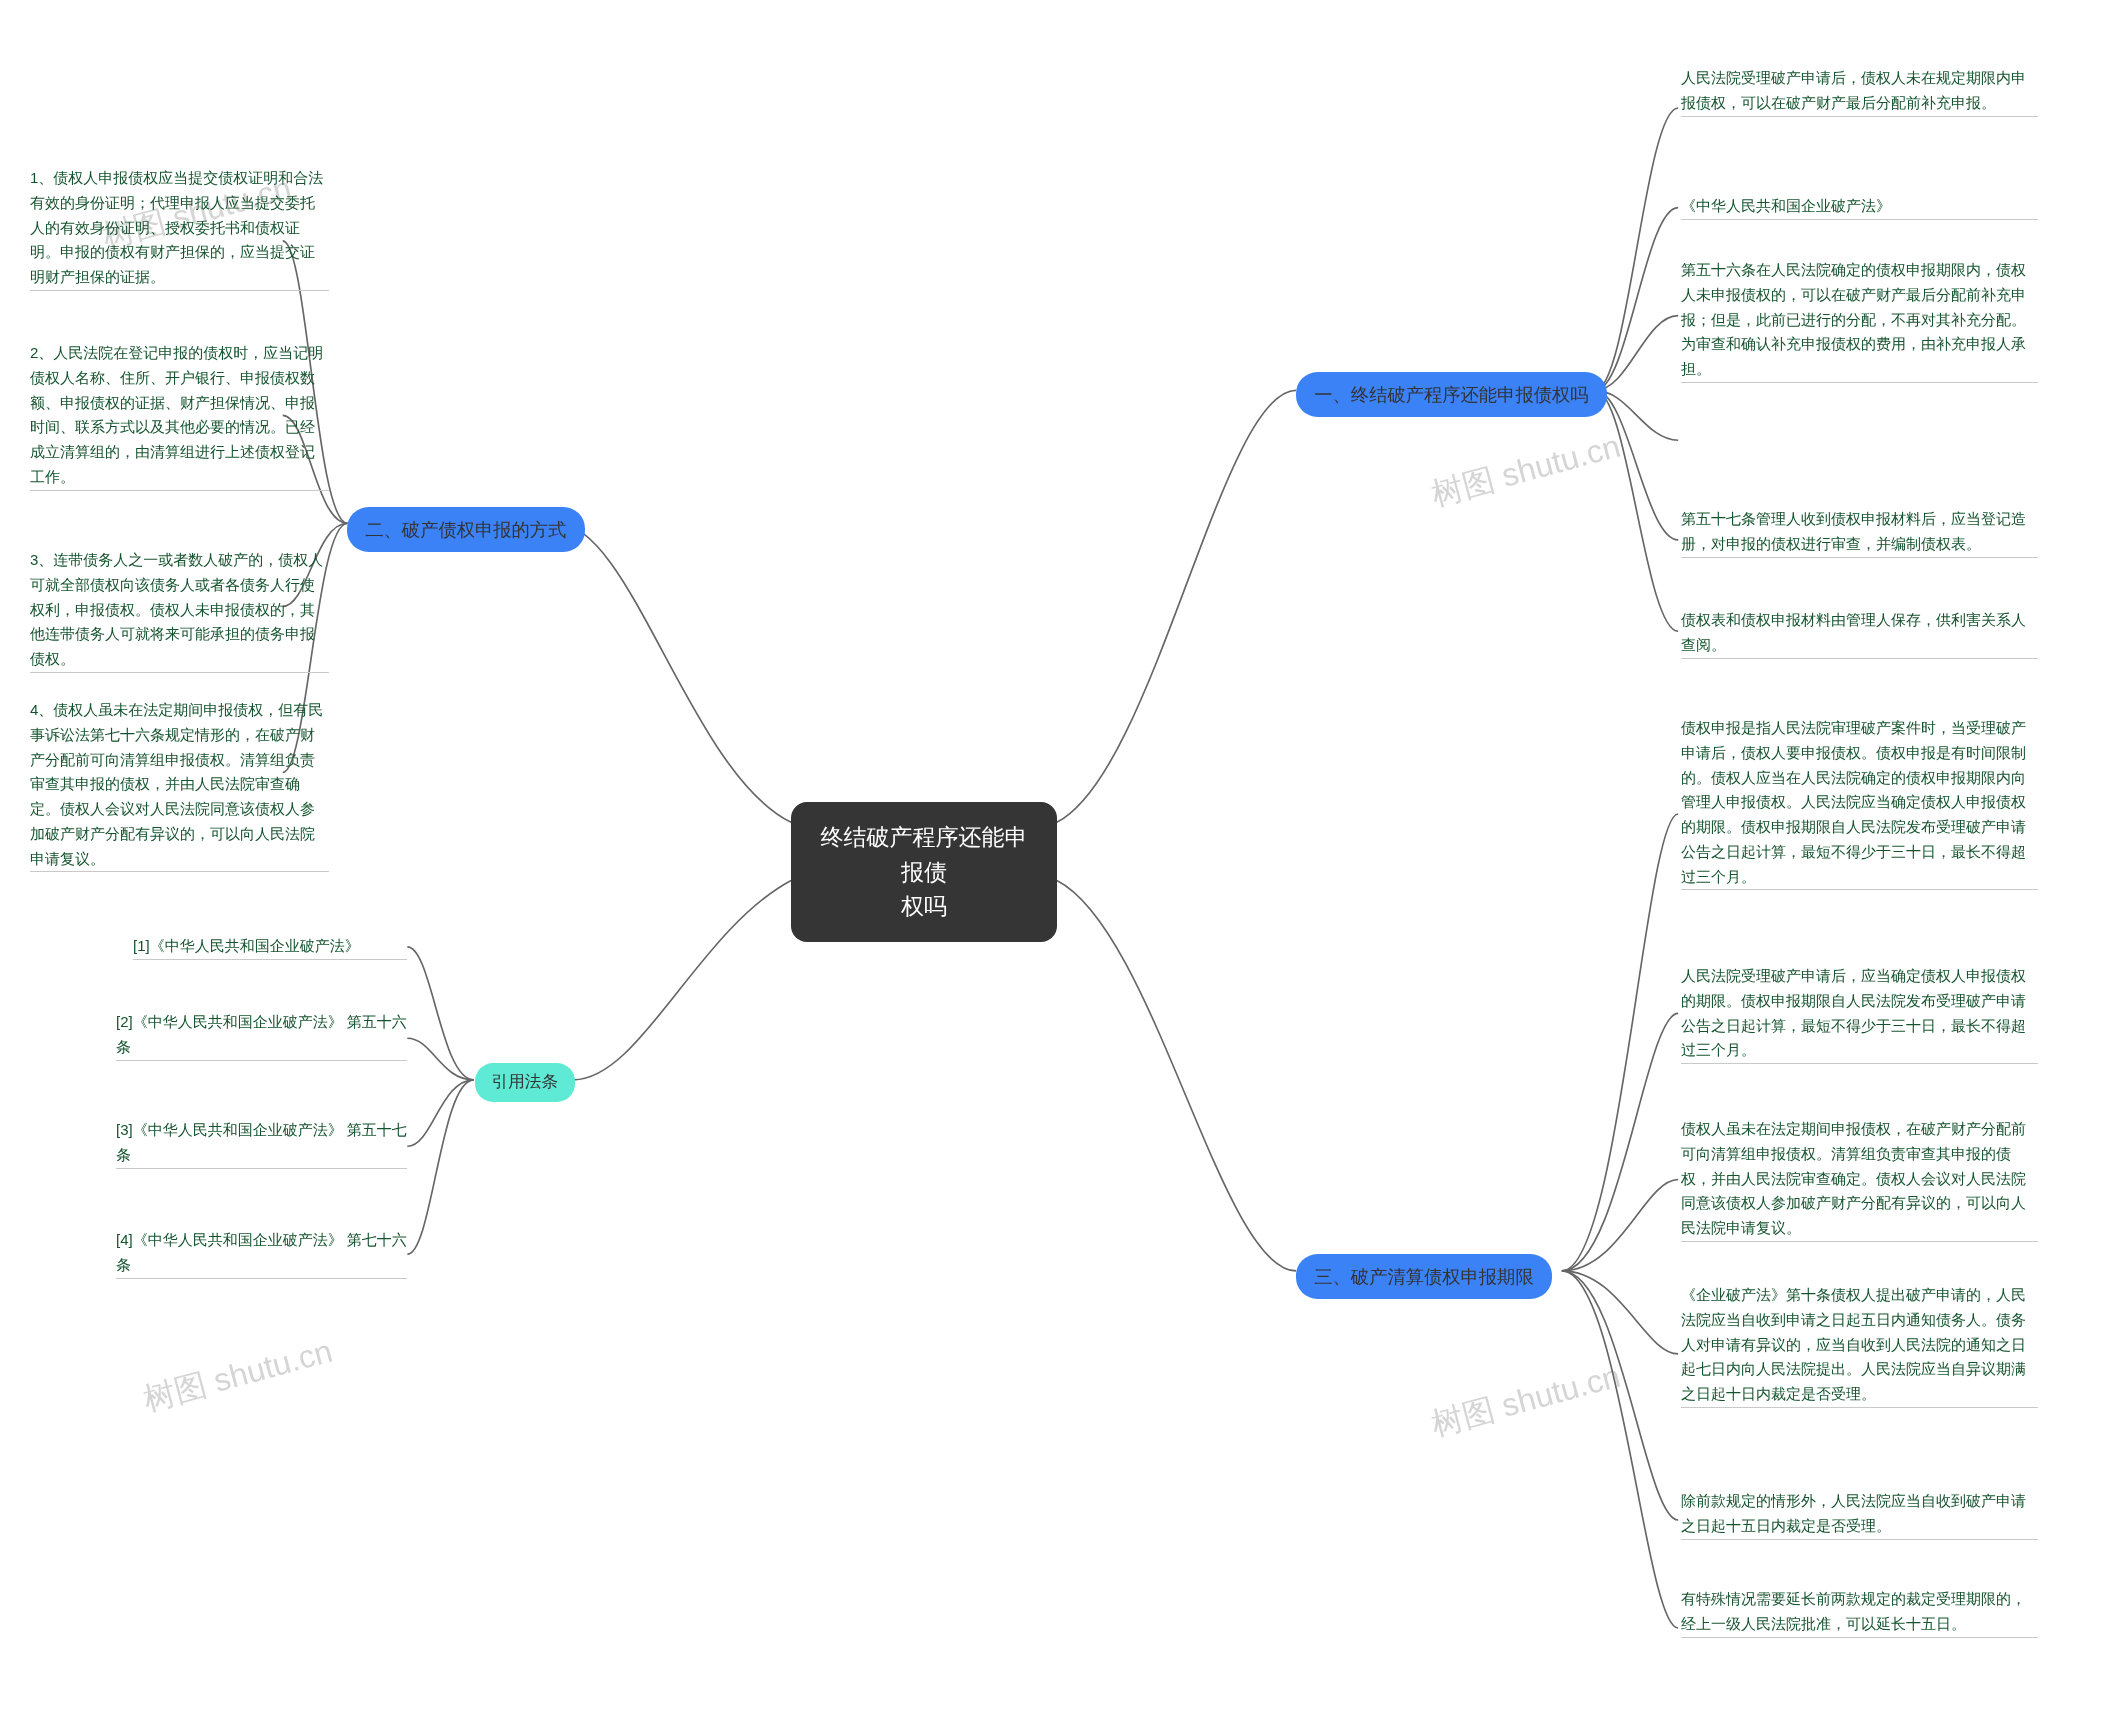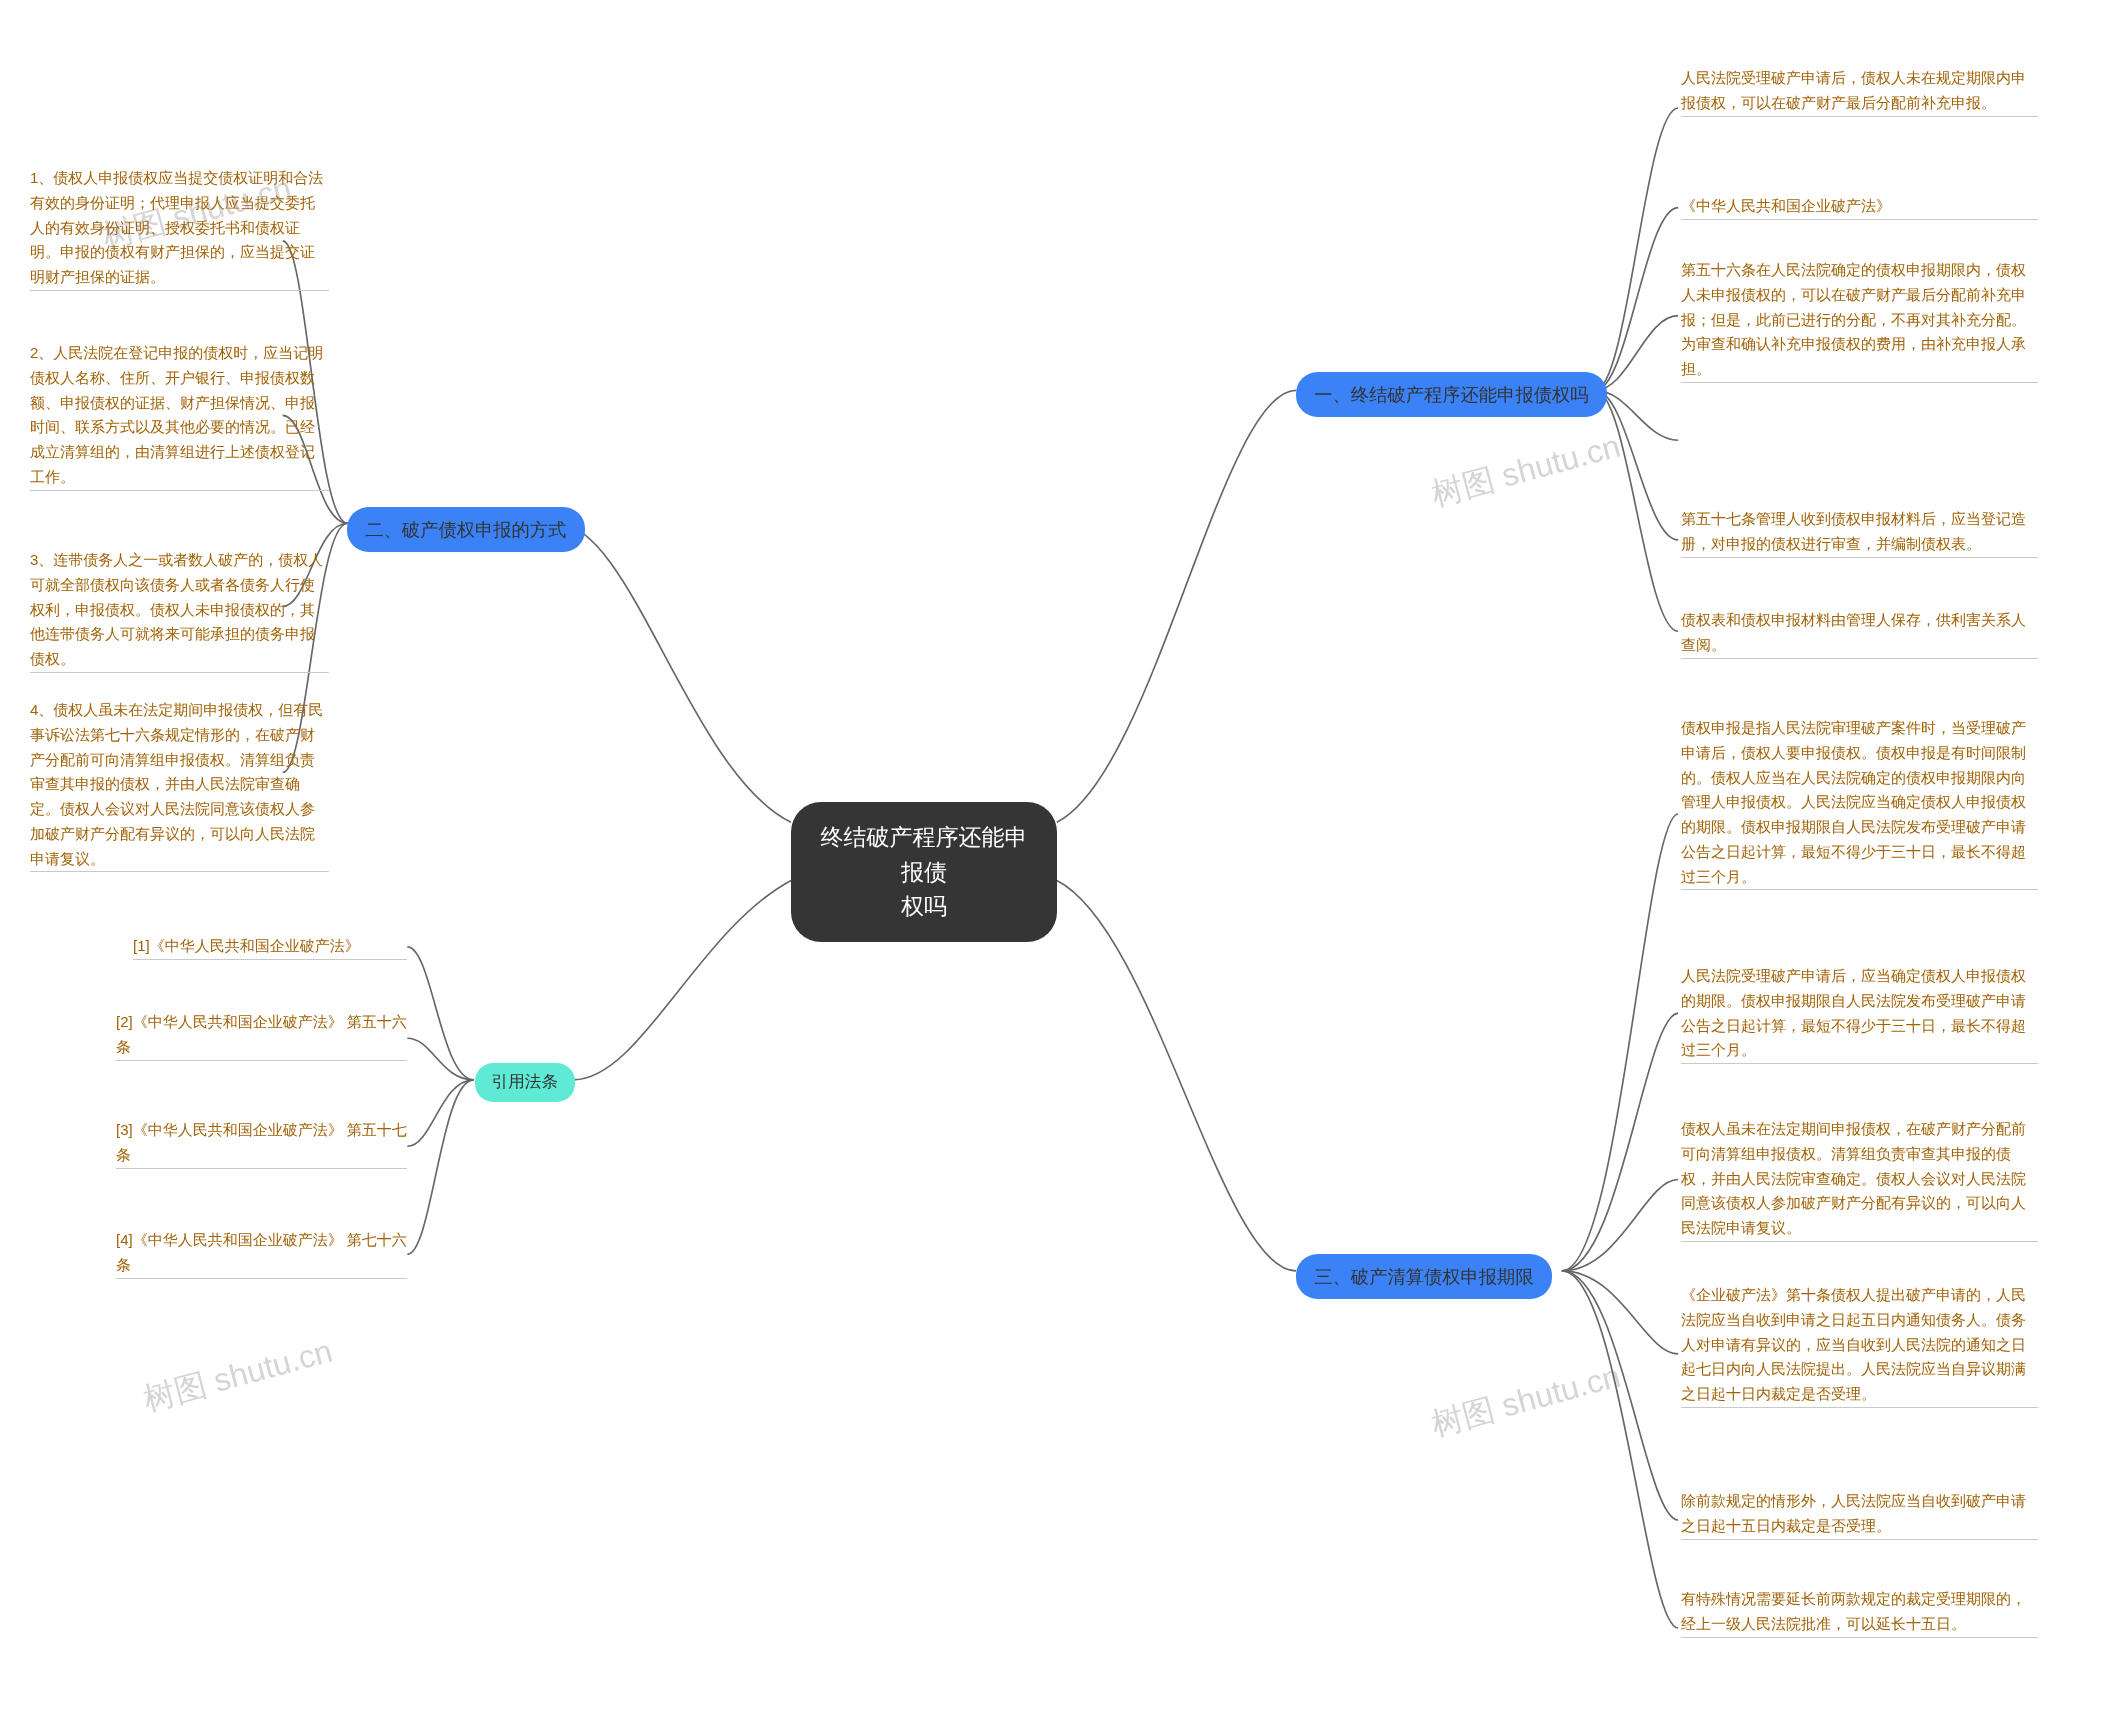--- a/index.html
+++ b/index.html
@@ -38,21 +38,21 @@
   .node {
     position: absolute;
     box-sizing: border-box;
   }
   .center-node {
     background: #353535;
     color: #fff;
     font-size: 23px;
     line-height: 1.5;
     padding: 18.3px 28px;
-    border-radius: 30px;
+    border-radius: 16px;
     text-align: center;
     width: 266px;
   }
   .main-node {
     background: #3b82f6;
     color: #333;
     font-size: 18.3px;
     padding: 10px 18.3px;
     border-radius: 21.6px;
     white-space: nowrap;
@@ -62,21 +62,21 @@
     color: #333;
     font-size: 16.6px;
     padding: 8.3px 16.6px;
     border-radius: 18.3px;
     white-space: nowrap;
   }
   .leaf {
     position: absolute;
     font-size: 15px;
     line-height: 1.65;
-    color: #a16207;
+    color: #14532d;
     text-align: left;
   }
   .leaf .underline {
     border-bottom: 0.8px solid #c9c9c9;
     display: block;
   }
 </style>
 </head>
 <body>
 

